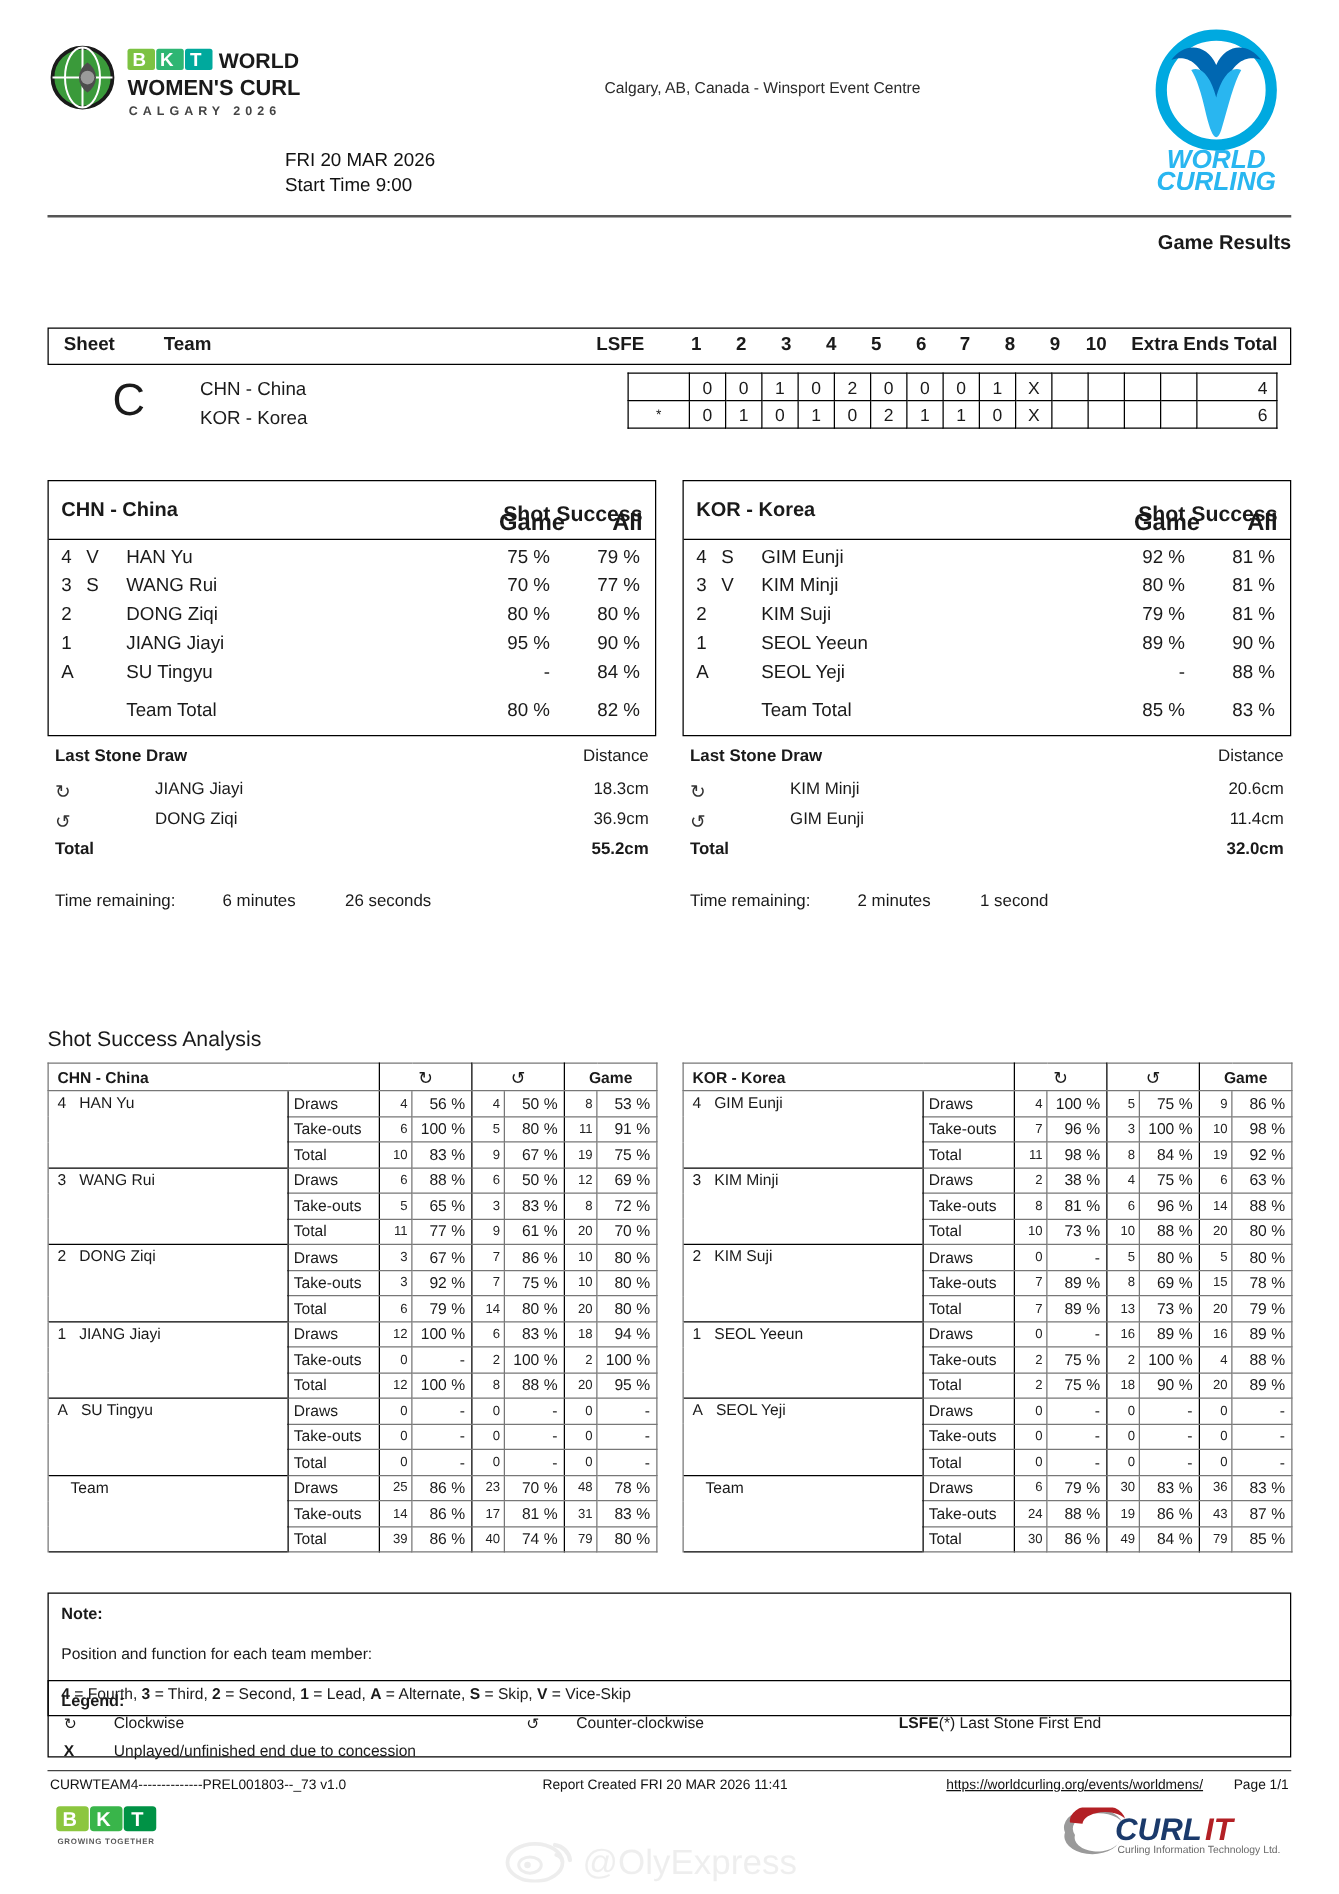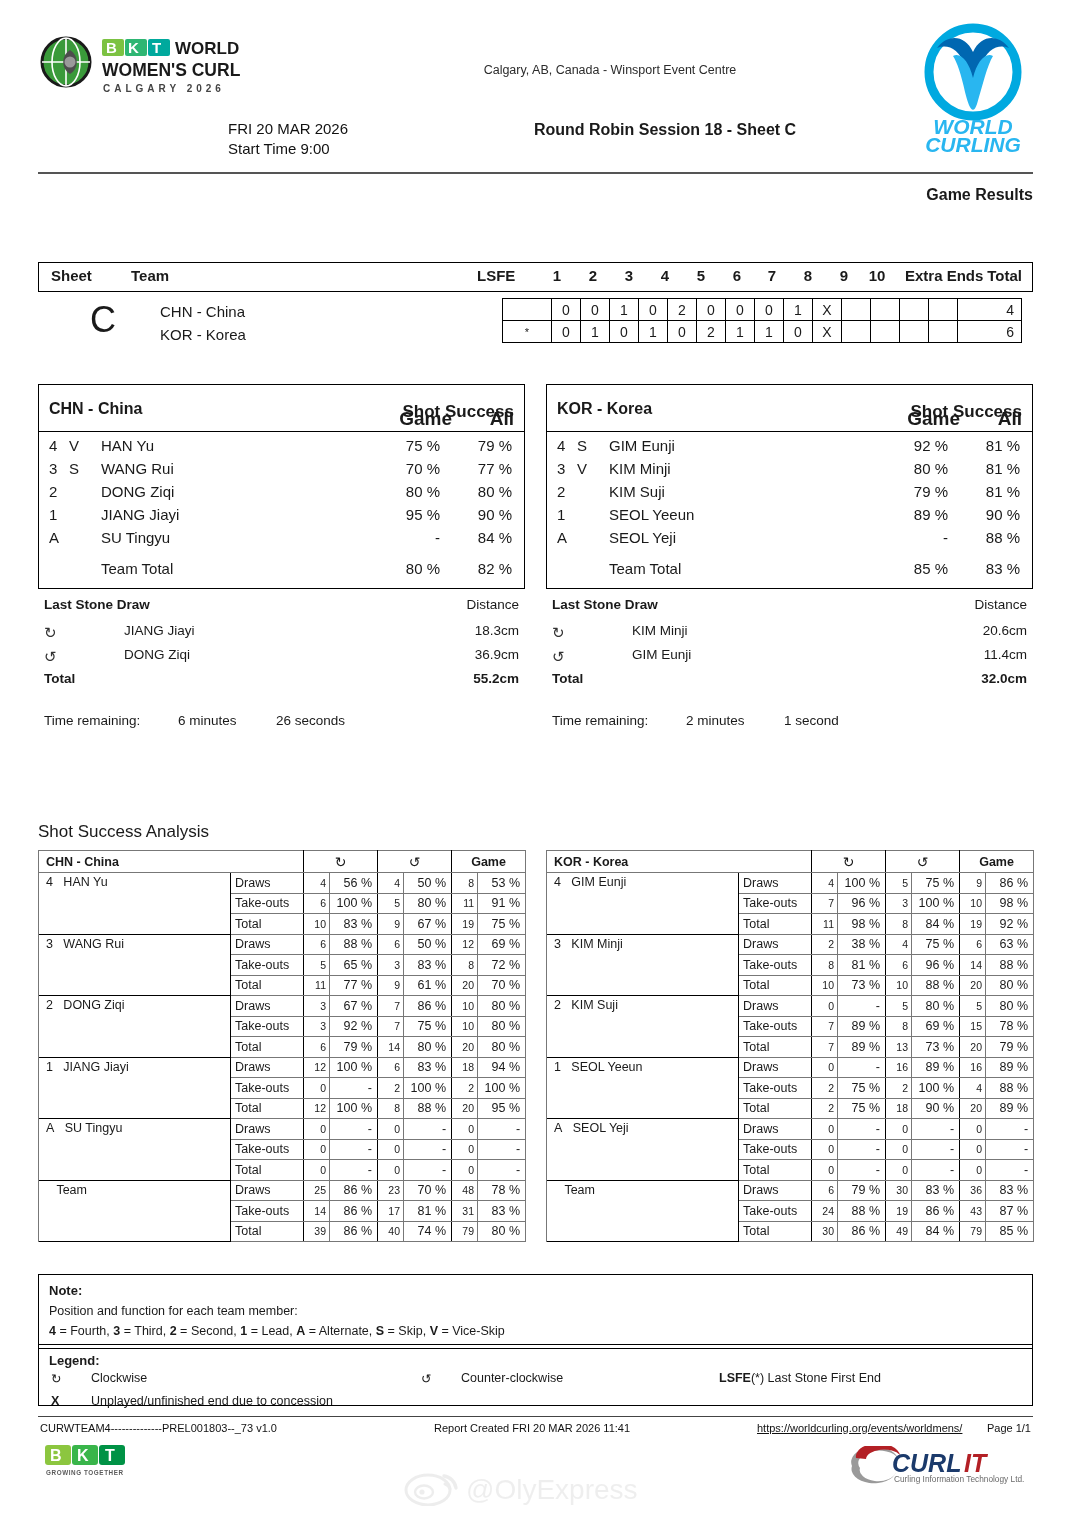--- a/index.html
+++ b/index.html
@@ -124,21 +124,21 @@
   .an td.ty { padding-left:4px; height:19.5px; }
   .an td.nu { text-align:right; padding-right:3px; font-size:10.5px; color:#222; }
   .an td.pc { text-align:right; padding-right:5px; font-size:12.5px; }
   .an td.sep-r { border-right:1.5px solid #000; }
   .an tr.grp-top td { border-top:1.5px solid #000; }
 
   
   .note-box { position:absolute; left:38px; top:1274px; width:995px; border:1.5px solid #000;
               box-sizing:border-box; padding:8px 10px 10px 10px; }
   .note-box .t { font-size:13px; font-weight:bold; }
-  .note-box .l { font-size:12.5px; margin-top:6px; }
+  .note-box .l { font-size:12.5px; margin-top:18px; }
   .legend-box { position:absolute; left:38px; top:1344px; width:995px; border:1.5px solid #000;
                 box-sizing:border-box; padding:8px 10px 9px 10px; height:62px; }
   .legend-box .t { font-size:13px; font-weight:bold; }
   .lg-row { position:relative; height:20px; font-size:12.5px; margin-top:3px; }
   .lg-i1 { position:absolute; left:2px; }
   .lg-t1 { position:absolute; left:42px; }
   .lg-i2 { position:absolute; left:372px; }
   .lg-t2 { position:absolute; left:412px; }
   .lg-t3 { position:absolute; left:670px; }
 
@@ -183,21 +183,20 @@
       </svg>
     </div>
 
     <div class="evt-sub">Calgary, AB, Canada - Winsport Event Centre</div>
 
     <div class="date-block">
       <div>FRI 20 MAR 2026</div>
       <div>Start Time  9:00</div>
     </div>
 
-    <div class="session-title">Round Robin Session 18 - Sheet C</div>
 
     <div class="logo-right">
       <svg viewBox="0 0 120 130" width="120" height="130">
         <circle cx="60" cy="50" r="44" fill="none" stroke="#00a9e0" stroke-width="9"></circle>
         <path d="M24 26 C34 12 52 12 60 30 C68 12 86 12 96 26 C86 22 74 26 68 44 C62 62 58 62 52 44 C46 26 34 22 24 26 Z" fill="#0067b1"></path>
         <path d="M40 34 C48 30 56 40 60 56 C64 40 72 30 80 34 C74 44 70 62 64 82 C60 94 56 86 52 70 C48 52 44 40 40 34 Z" fill="#29b6f0"></path>
         <text x="60" y="112" text-anchor="middle" font-family="Liberation Sans, sans-serif" font-size="21" font-weight="bold" font-style="italic" fill="#29b6f0">WORLD</text>
         <text x="60" y="130" text-anchor="middle" font-family="Liberation Sans, sans-serif" font-size="21" font-weight="bold" font-style="italic" fill="#29b6f0">CURLING</text>
       </svg>
     </div>

